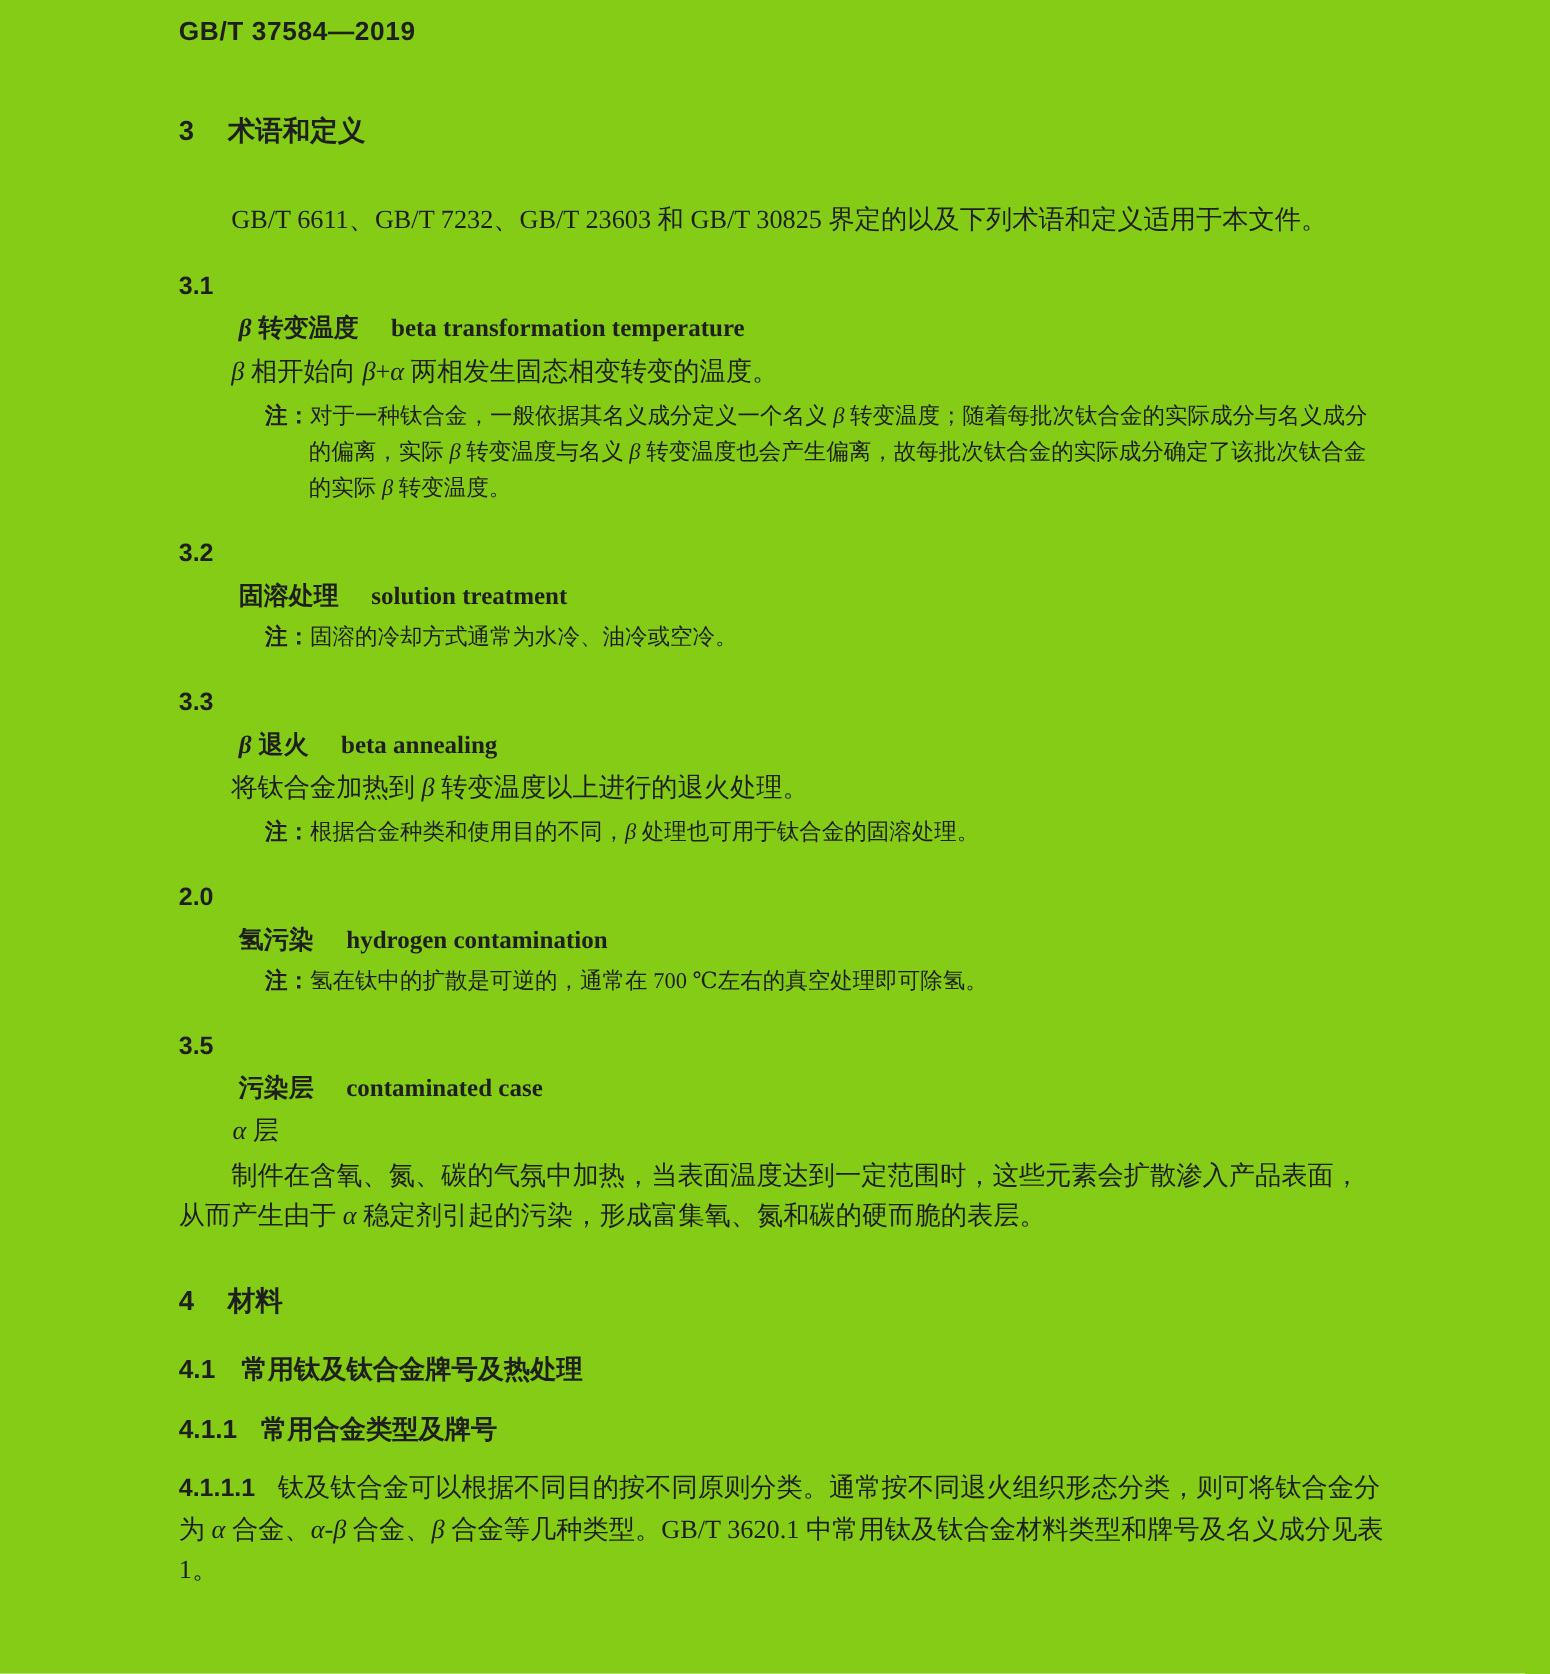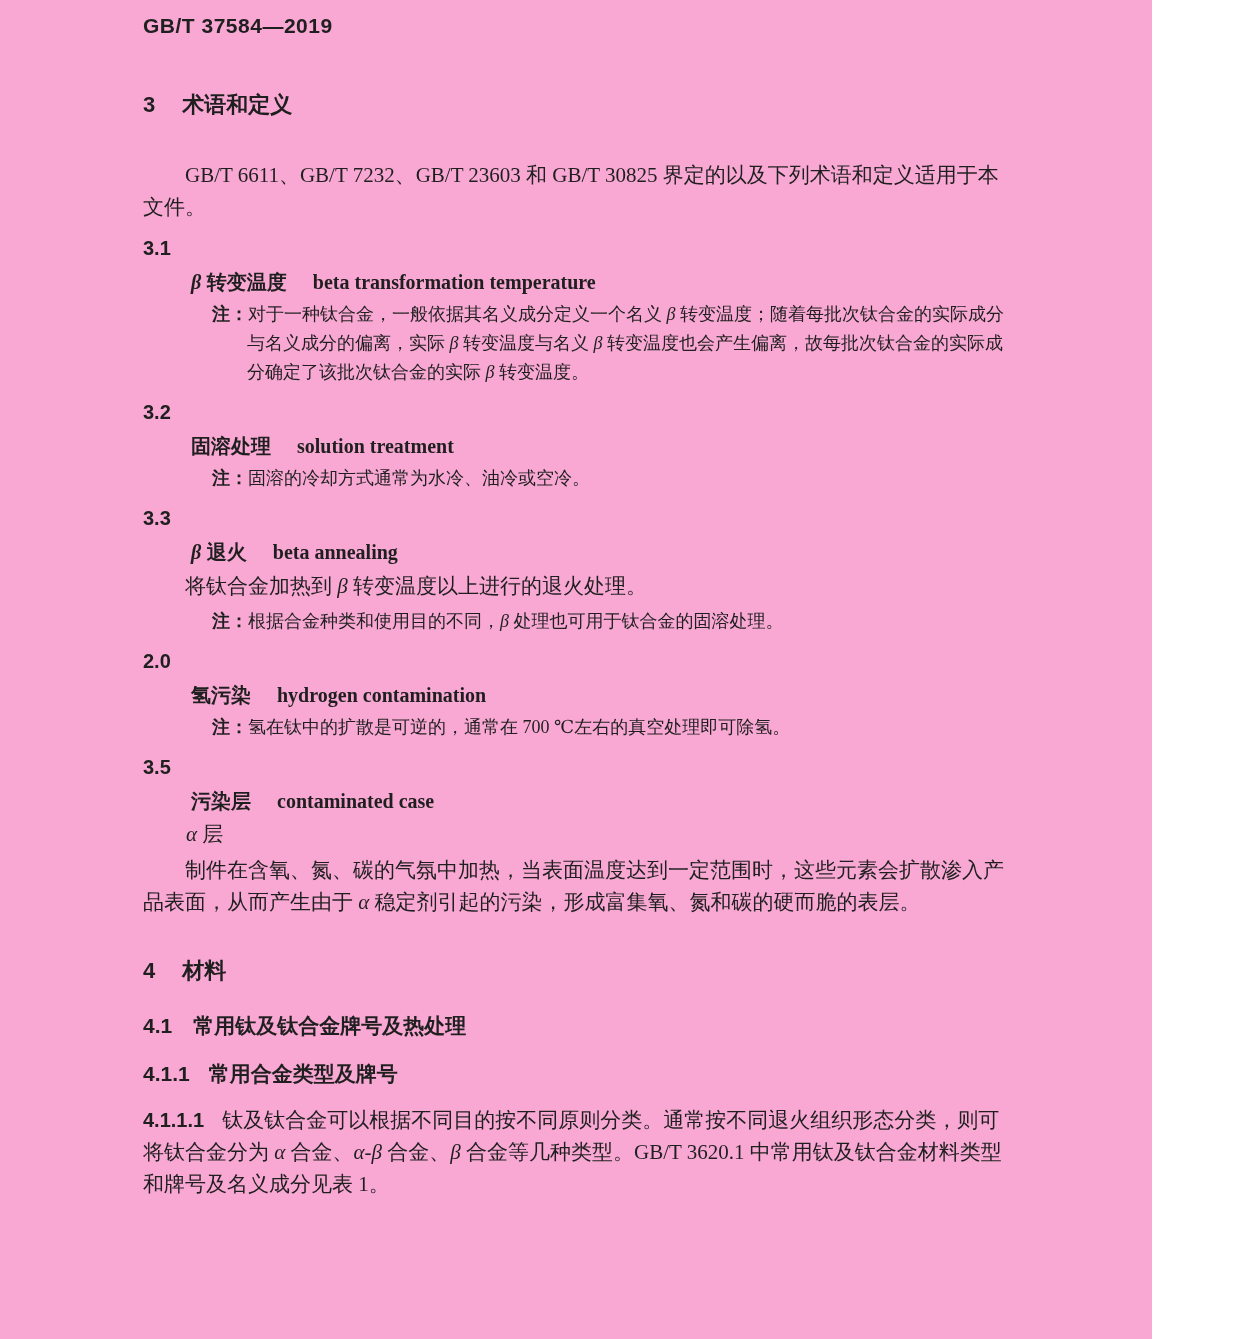--- a/index.html
+++ b/index.html
@@ -1,20 +1,20 @@
 <!DOCTYPE html>
 <html lang="zh"><head>
 <meta charset="utf-8">
 <style>
   * { margin:0; padding:0; box-sizing:border-box; }
   html,body { background:#ffffff; }
   .page {
     position:relative;
-    width:1152px; height:1339px;
-    background:#f9a8d4;
+    width:1240px; height:1339px;
+    background:#84cc16;
     color:#1f1f1f;
     padding:14px 133px 0 143px;
     overflow:hidden;
     font-family:"Liberation Serif","DejaVu Serif",serif;
   }
   
   .doc-number {
     font-family:"Liberation Sans","DejaVu Sans",sans-serif;
     font-weight:bold;
     font-size:21px;
@@ -37,21 +37,21 @@
 
   .intro {
     margin-top:41px;
     font-size:21px;
     line-height:32px;
     text-indent:2em;
   }
 
   
   .term-id {
-    margin-top:12px;
+    margin-top:25px;
     font-family:"Liberation Sans","DejaVu Sans",sans-serif;
     font-weight:bold;
     font-size:20px;
     line-height:26px;
   }
   .term-head {
     margin-top:8px;
     margin-left:48px;
     font-size:20px;
     line-height:26px;
@@ -115,20 +115,21 @@
     <span class="cnum">3</span><span>术语和定义</span>
   </div>
 
   <p class="intro">GB/T 6611、GB/T 7232、GB/T 23603 和 GB/T 30825 界定的以及下列术语和定义适用于本文件。</p>
 
   <div>
     <div class="term-id">3.1</div>
     <div class="term-head">
       <span class="zh"><i>β</i> 转变温度</span><span class="en">beta transformation temperature</span>
     </div>
+    <p class="def"><i>β</i> 相开始向 <i>β</i>+<i>α</i> 两相发生固态相变转变的温度。</p>
     <p class="note"><span class="lbl">注：</span><span>对于一种钛合金，一般依据其名义成分定义一个名义 <i>β</i> 转变温度；随着每批次钛合金的实际成分与名义成分的偏离，实际 <i>β</i> 转变温度与名义 <i>β</i> 转变温度也会产生偏离，故每批次钛合金的实际成分确定了该批次钛合金的实际 <i>β</i> 转变温度。</span></p>
   </div>
 
   <div>
     <div class="term-id">3.2</div>
     <div class="term-head">
       <span class="zh">固溶处理</span><span class="en">solution treatment</span>
     </div>
     <p class="note"><span class="lbl">注：</span><span>固溶的冷却方式通常为水冷、油冷或空冷。</span></p>
   </div>

